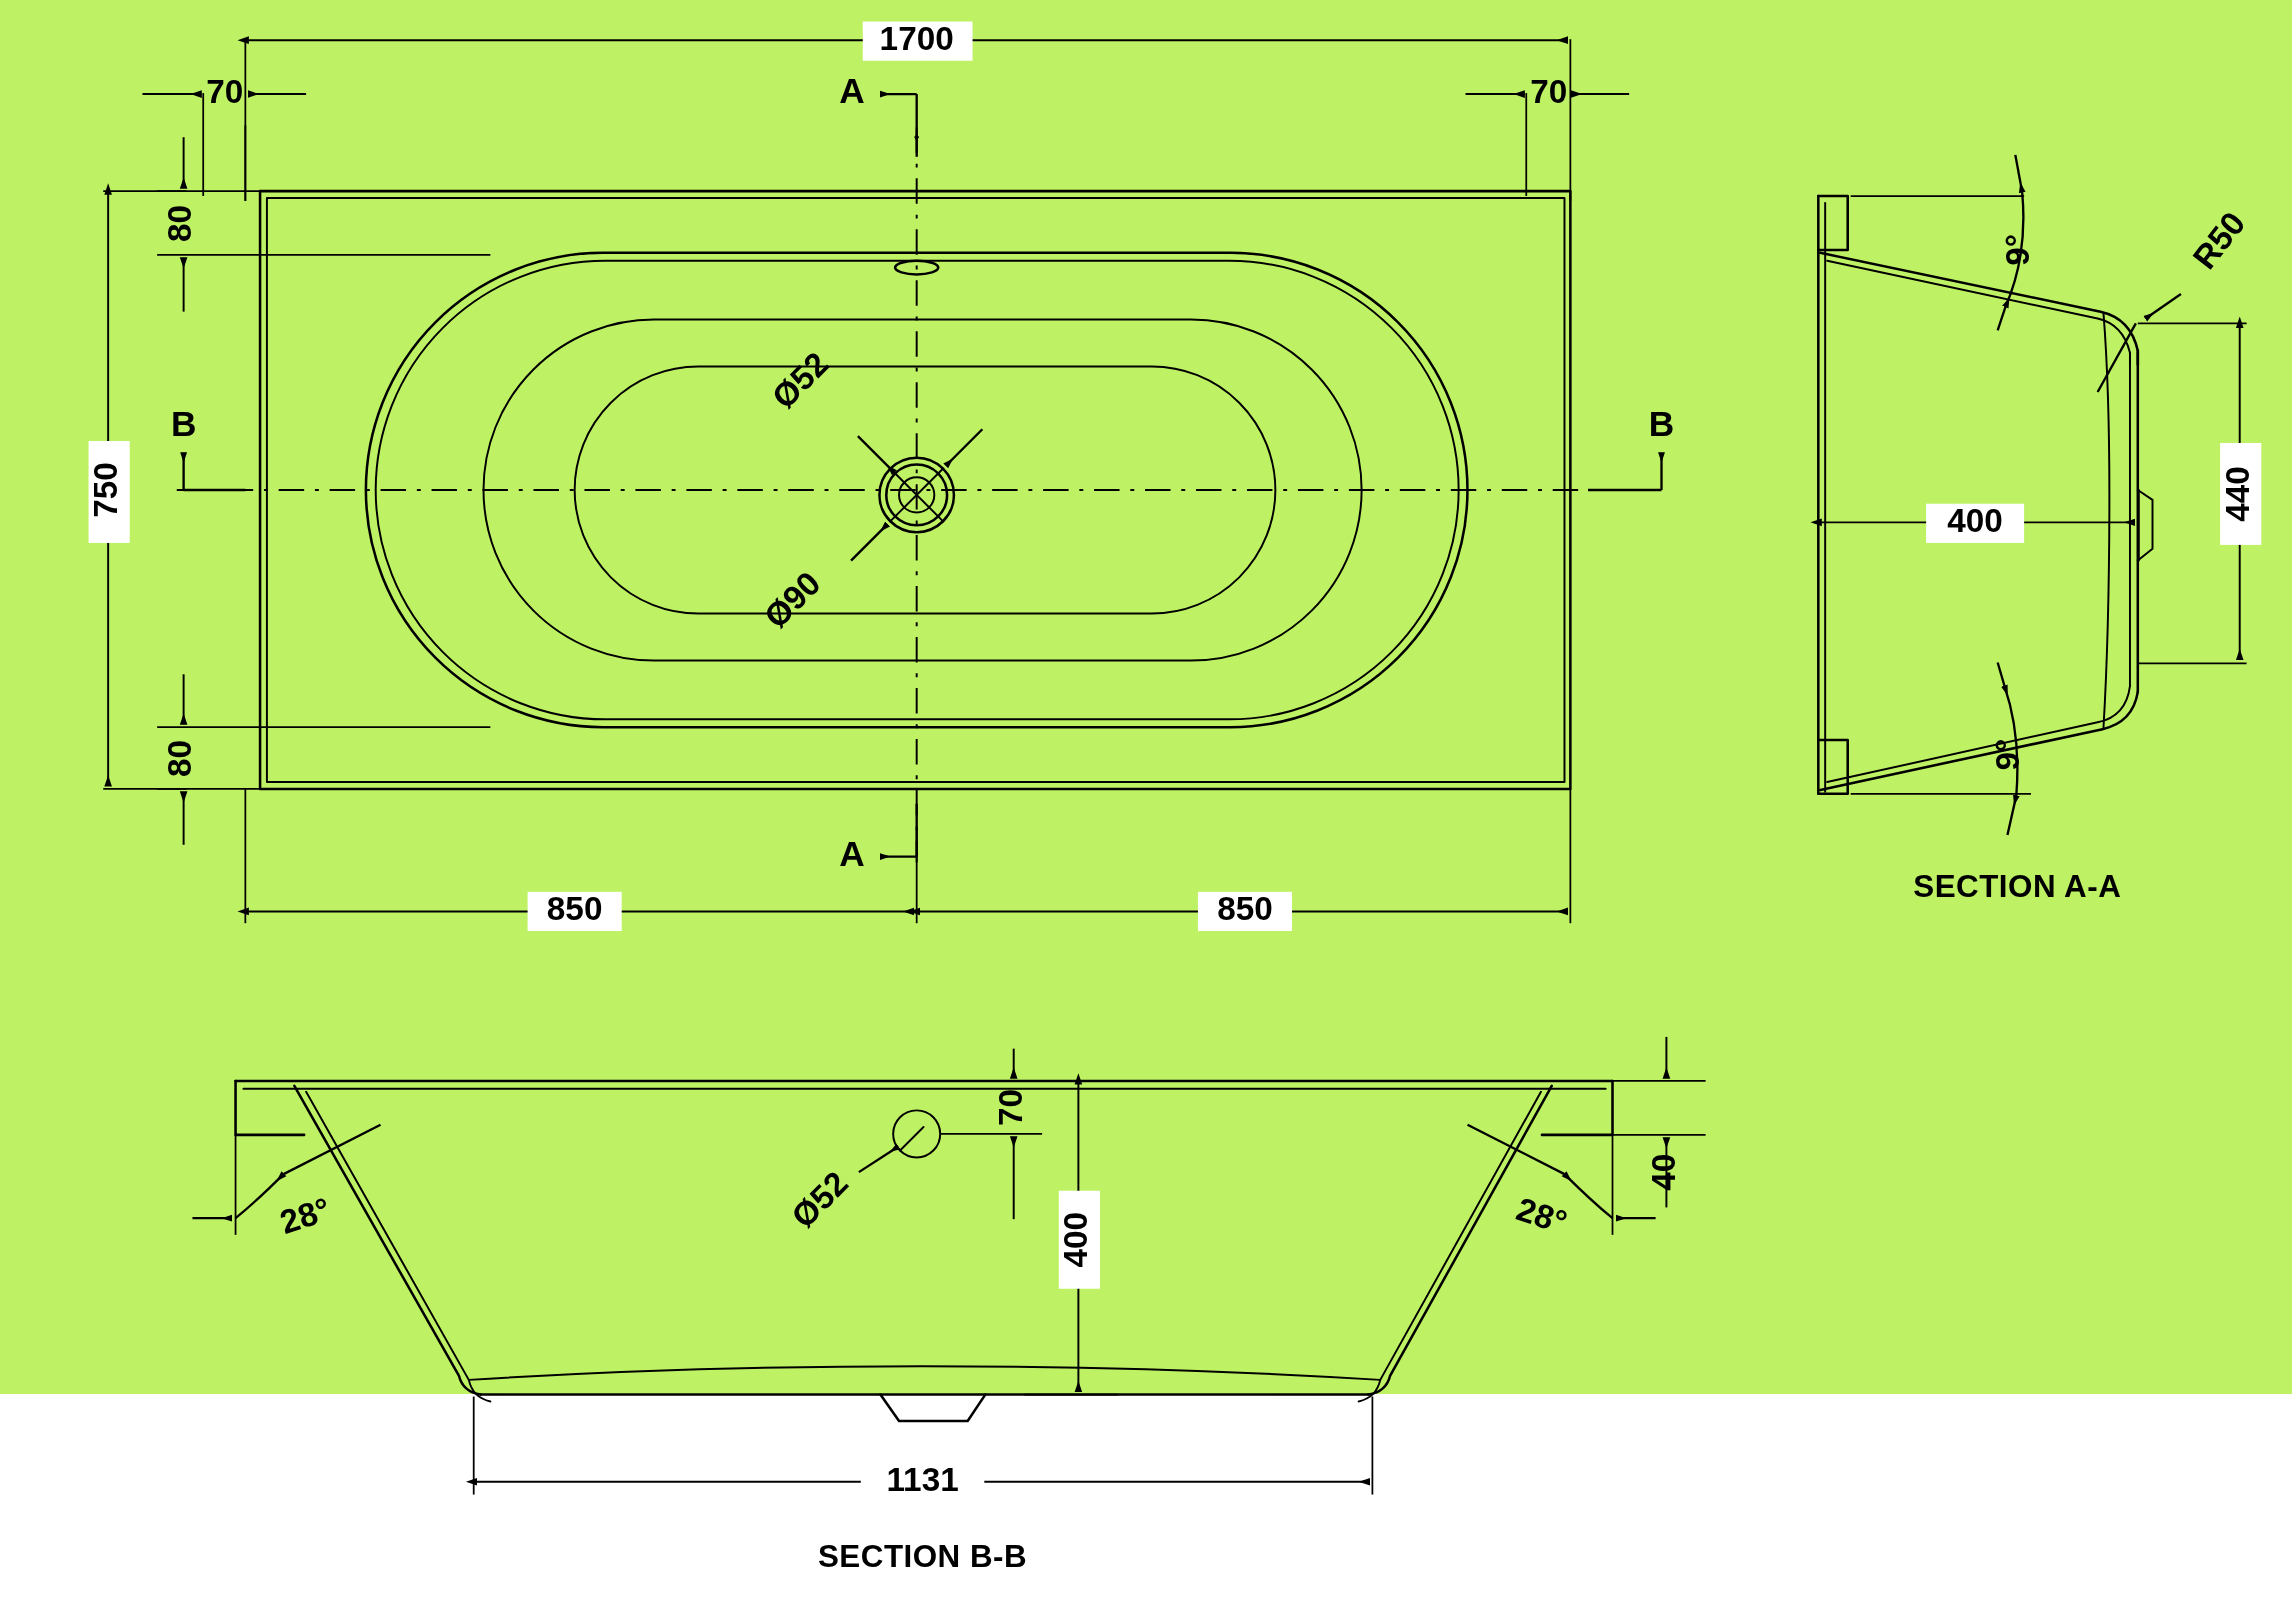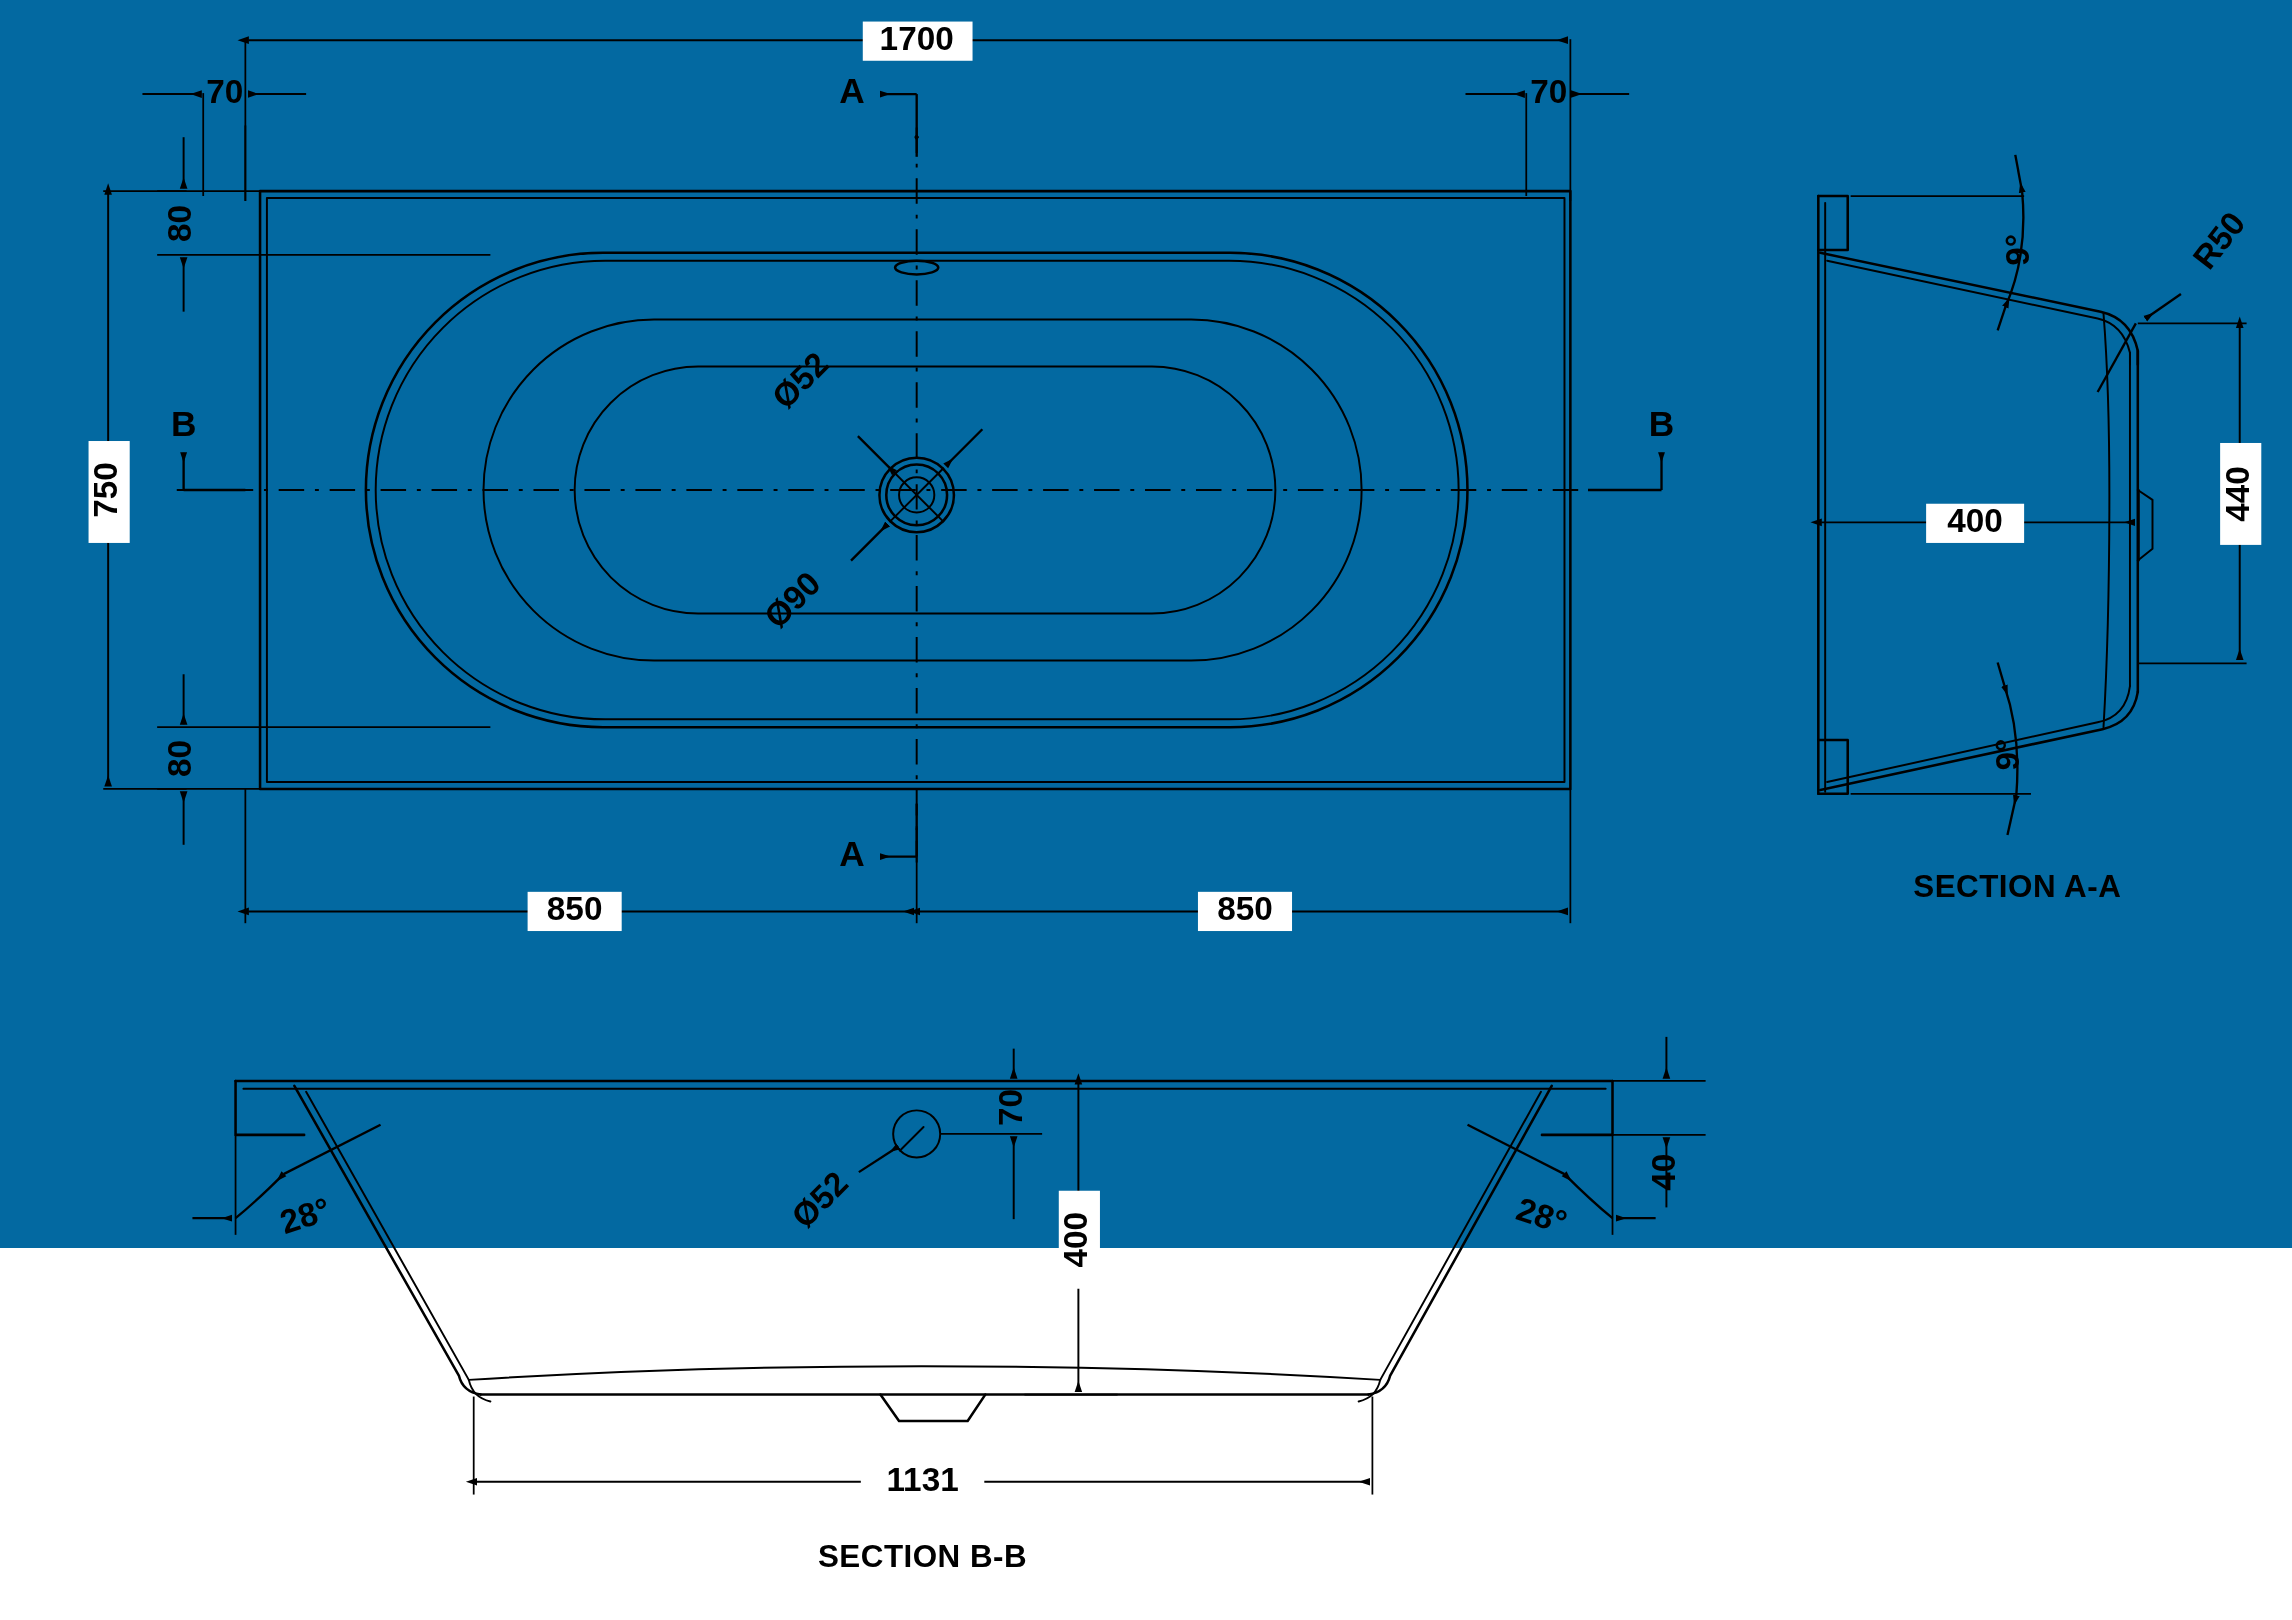--- a/index.html
+++ b/index.html
@@ -10,22 +10,22 @@
   }
   body {
     width: 2293px;
     height: 1620px;
     font-family: "Liberation Sans", sans-serif;
     overflow: hidden;
   }
   #drawing-root {
     position: relative;
     width: 2293px;
-    height: 1248px;
-    background: #0369a1;
+    height: 1394px;
+    background: #bef264;
   }
   svg.sheet {
     display: block;
     width: 2293px;
     height: 1620px;
   }
   
   .obj      { fill: none; stroke: #000000; stroke-width: 2.6; stroke-linecap: round; stroke-linejoin: round; }
   .obj-thin { fill: none; stroke: #000000; stroke-width: 2.0; stroke-linecap: round; stroke-linejoin: round; }
   .dim      { fill: none; stroke: #000000; stroke-width: 2.0; }

